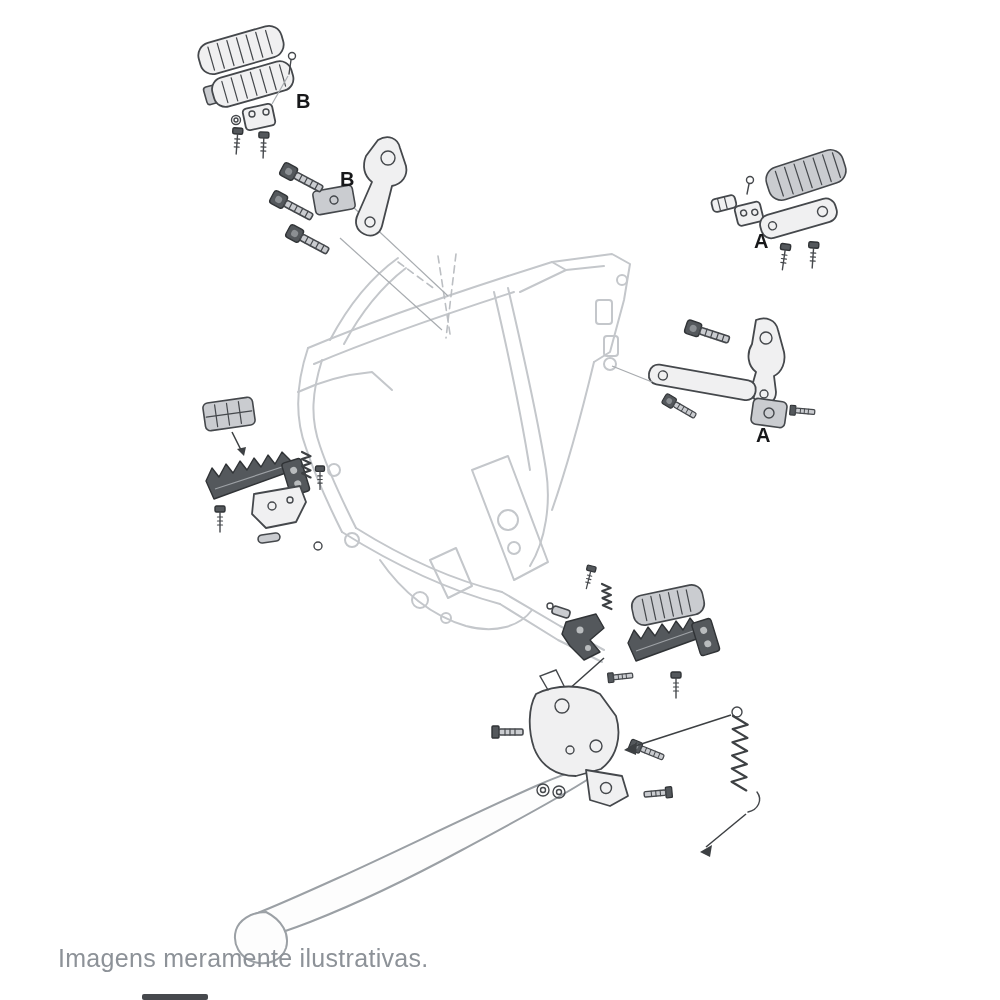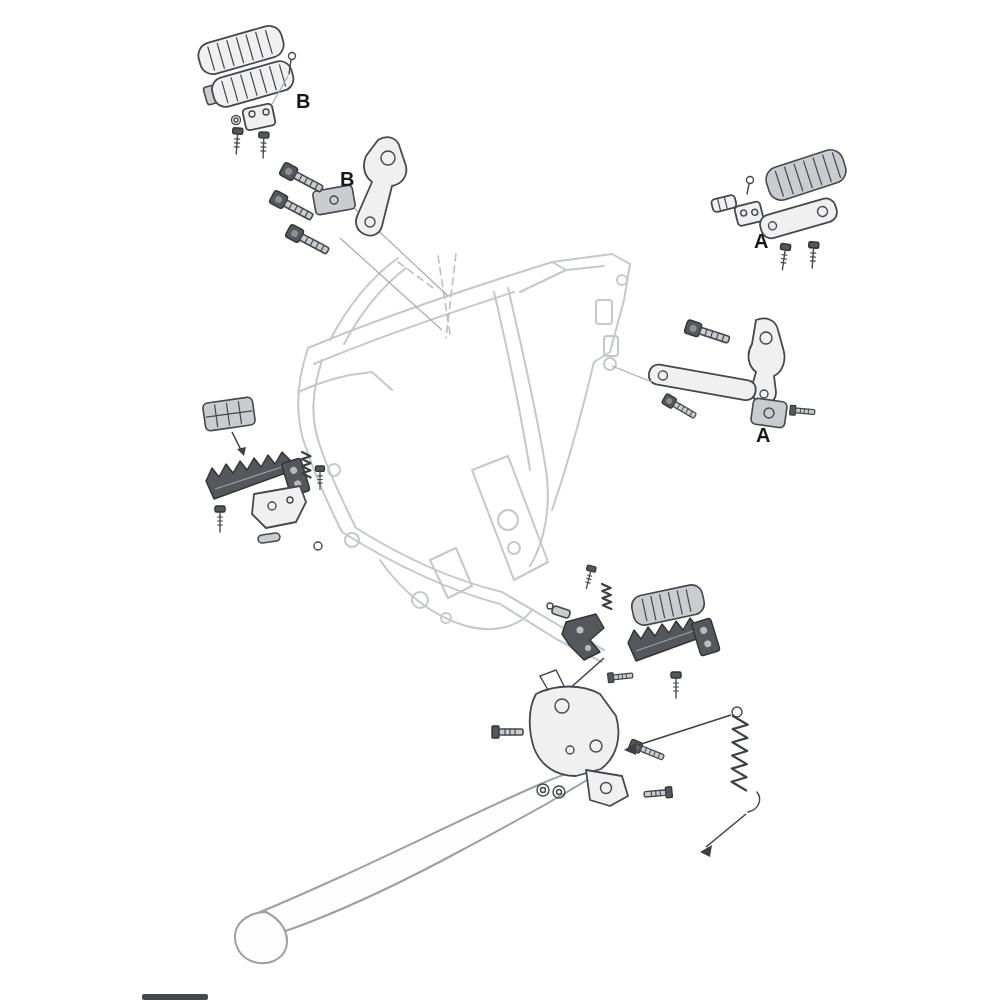--- a/index.html
+++ b/index.html
@@ -309,15 +309,16 @@
       <path class="thin" d="M757,792 C763,800 758,810 748,812"></path>
     </g>
     <line class="leader" x1="632" y1="747" x2="731" y2="715"></line>
     <polygon class="arrowhead" points="624,750 637,742 636,755"></polygon>
     <line class="leader" x1="746" y1="814" x2="706" y2="847"></line>
     <polygon class="arrowhead" points="700,852 712,845 710,857"></polygon>
   </g>
 
 </svg>
 
+<div class="caption">Imagens meramente ilustrativas.</div>
 <div class="bottom-fragment"></div>
 
 </div>
 
 </body></html>

